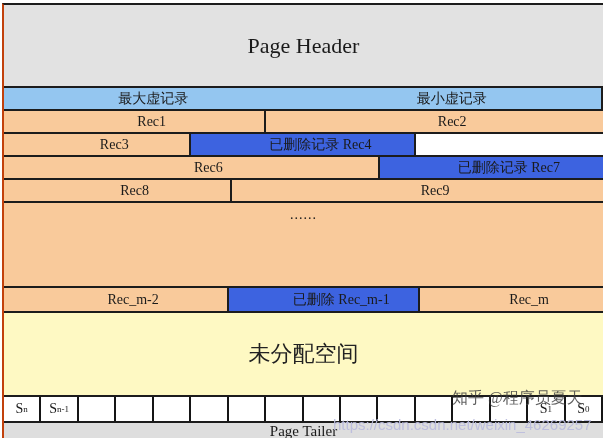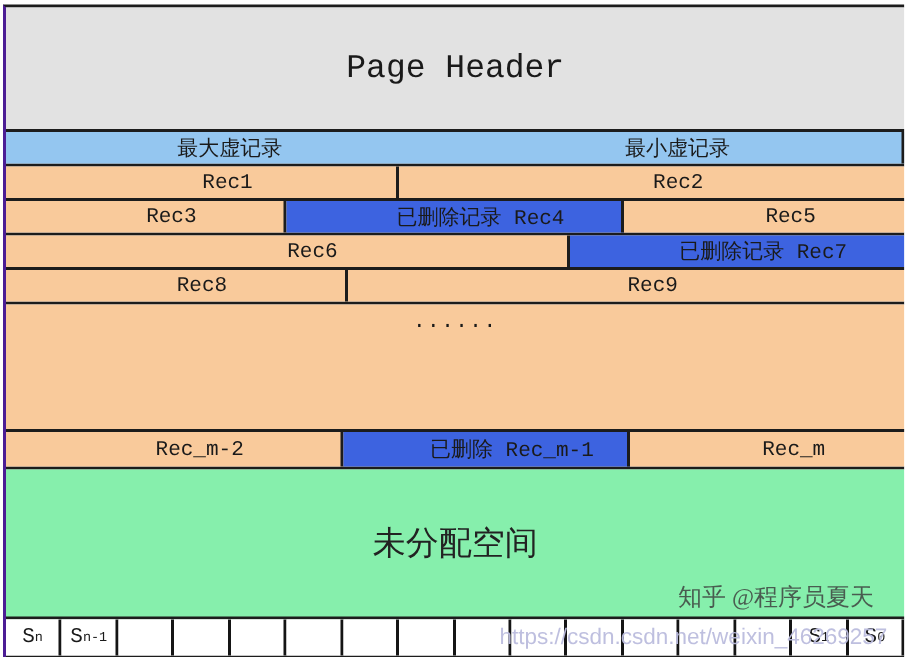--- a/index.html
+++ b/index.html
@@ -7,24 +7,24 @@
     position:relative;
     width:603px;height:438px;
     overflow:hidden;
     background:#ffffff;
     font-family:"Liberation Serif","DejaVu Serif",serif;
     color:#1a1a1a;
   }
   .diagram{
     position:absolute;left:2px;top:3px;
     width:601px;height:435px;
-    border-left:2px solid #4c1d95;
+    border-left:2px solid #c2410c;
     border-top:2px solid #1c1c1c;
     box-sizing:border-box;
-    display:flex;flex-direction:column;font-family:Liberation Mono, monospace;
+    display:flex;flex-direction:column;
   }
   .row{
     box-sizing:border-box;
     border-bottom:2px solid #1c1c1c;
     display:flex;align-items:stretch;
     flex:0 0 auto;
   }
   .cell{
     box-sizing:border-box;
     border-right:2px solid #1c1c1c;
@@ -36,21 +36,21 @@
   .row.header{height:83px;background:#e2e2e2;align-items:center;justify-content:center;}
   .row.header span{font-size:22px;}
   .row.virtual{height:23px;}
   .row.virtual .cell{background:#94c6f0;}
   .row.rec{height:23px;}
   .row.rec .cell{background:#f9ca9b;padding-left:35px;}
   .row.recm{height:25px;}
   .cell.deleted{background:#3d63e0 !important;}
   .row.dots{height:85px;background:#f9ca9b;align-items:flex-start;justify-content:center;}
   .row.dots span{font-size:14px;letter-spacing:1px;padding-top:4px;}
-  .row.free{height:100px;background:#86efac;align-items:center;justify-content:center;}
+  .row.free{height:84px;background:#fef9c3;align-items:center;justify-content:center;}
   .row.free span{font-size:22px;color:#222;}
   .row.slots{height:26px;background:#ffffff;}
   .slot{
     box-sizing:border-box;
     flex:0 0 6.25%;
     border-right:2px solid #151515;
     display:flex;align-items:center;justify-content:center;
     font-size:14px;background:#ffffff;
   }
   .slot sub{font-size:9px;line-height:1;}
@@ -99,23 +99,20 @@
         <span>Rec2</span>
       </div>
     </div>
 
     <div class="row rec">
       <div class="cell" style="width:31.3%">
         <span>Rec3</span>
       </div>
       <div class="cell deleted" style="width:37.5%">
         <span>已删除记录 Rec4</span>
-      </div>
-      <div class="cell last">
-        <span>Rec5</span>
       </div>
     </div>
 
     <div class="row rec">
       <div class="cell" style="width:62.7%">
         <span>Rec6</span>
       </div>
       <div class="cell last deleted">
         <span>已删除记录 Rec7</span>
       </div>

